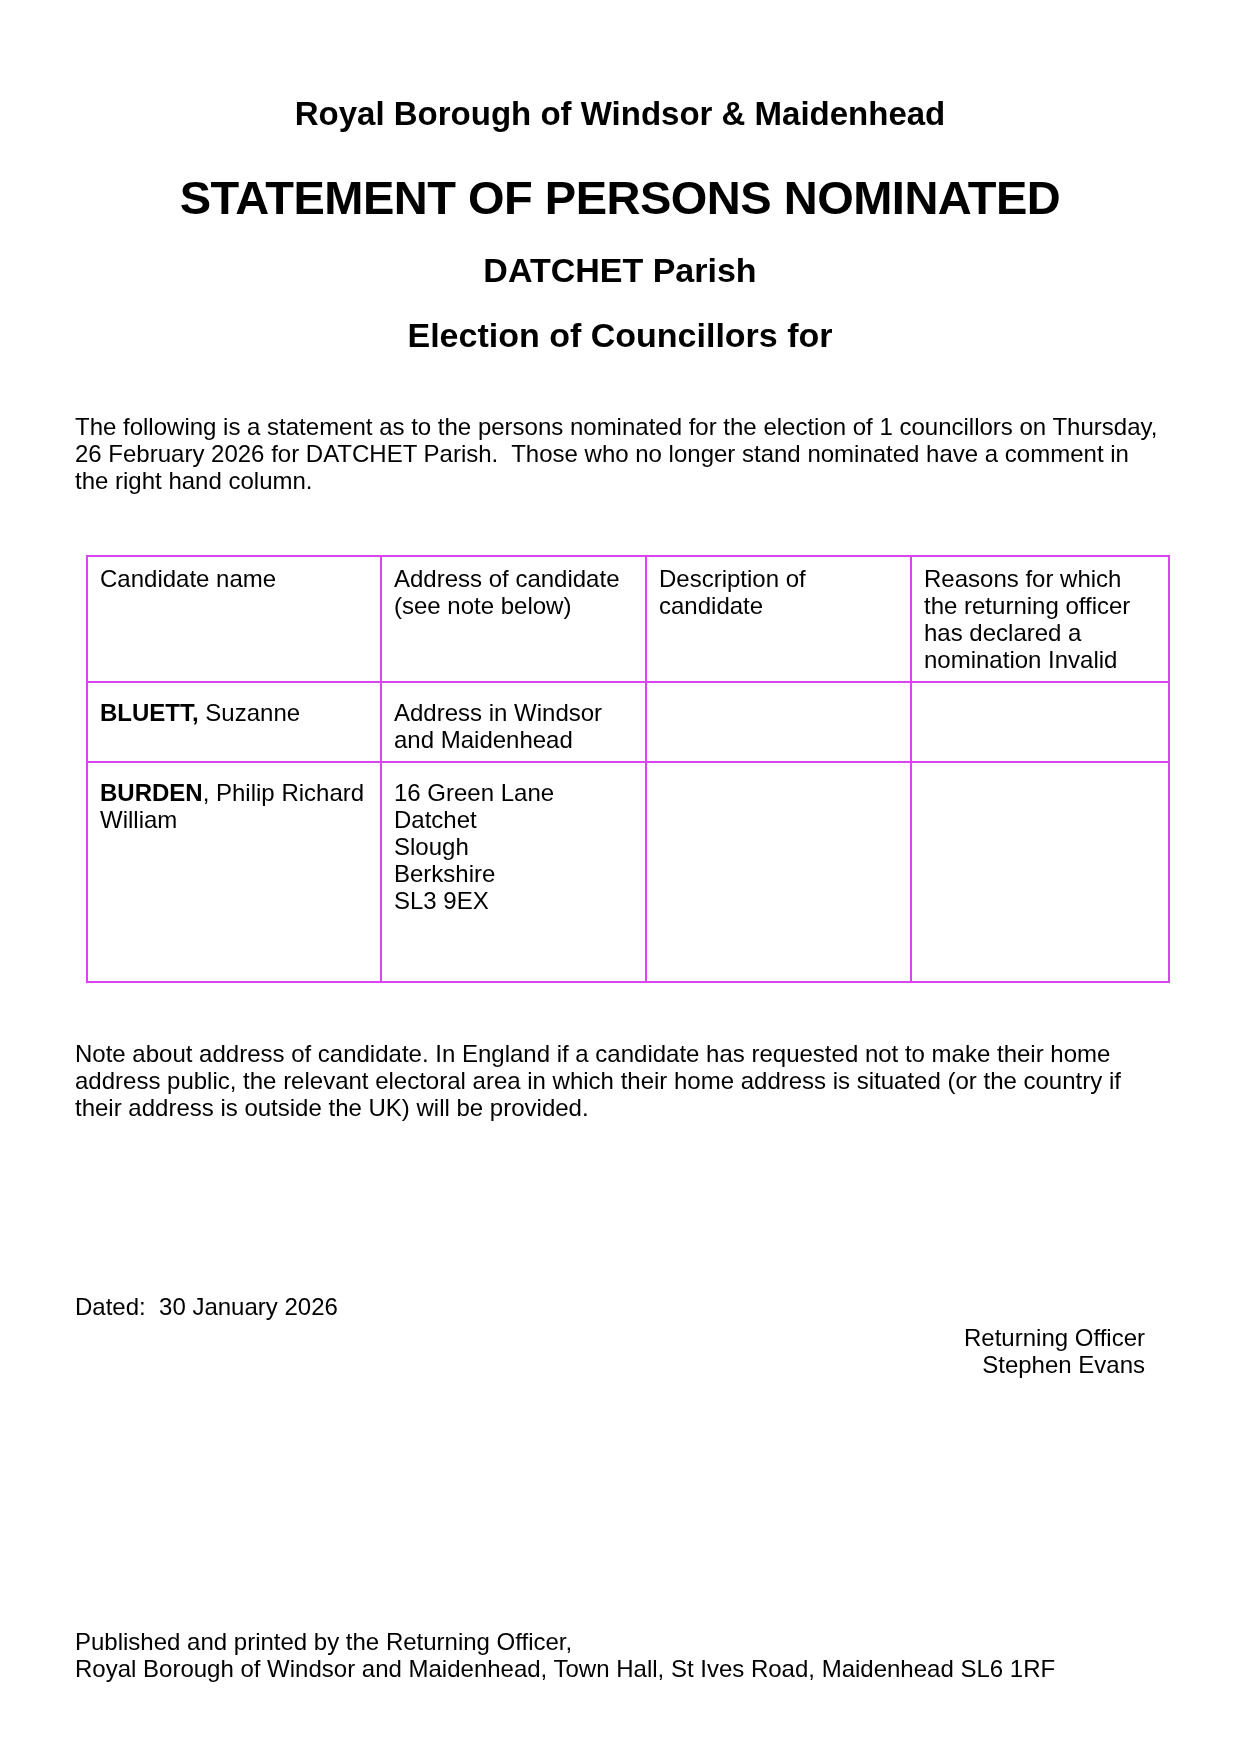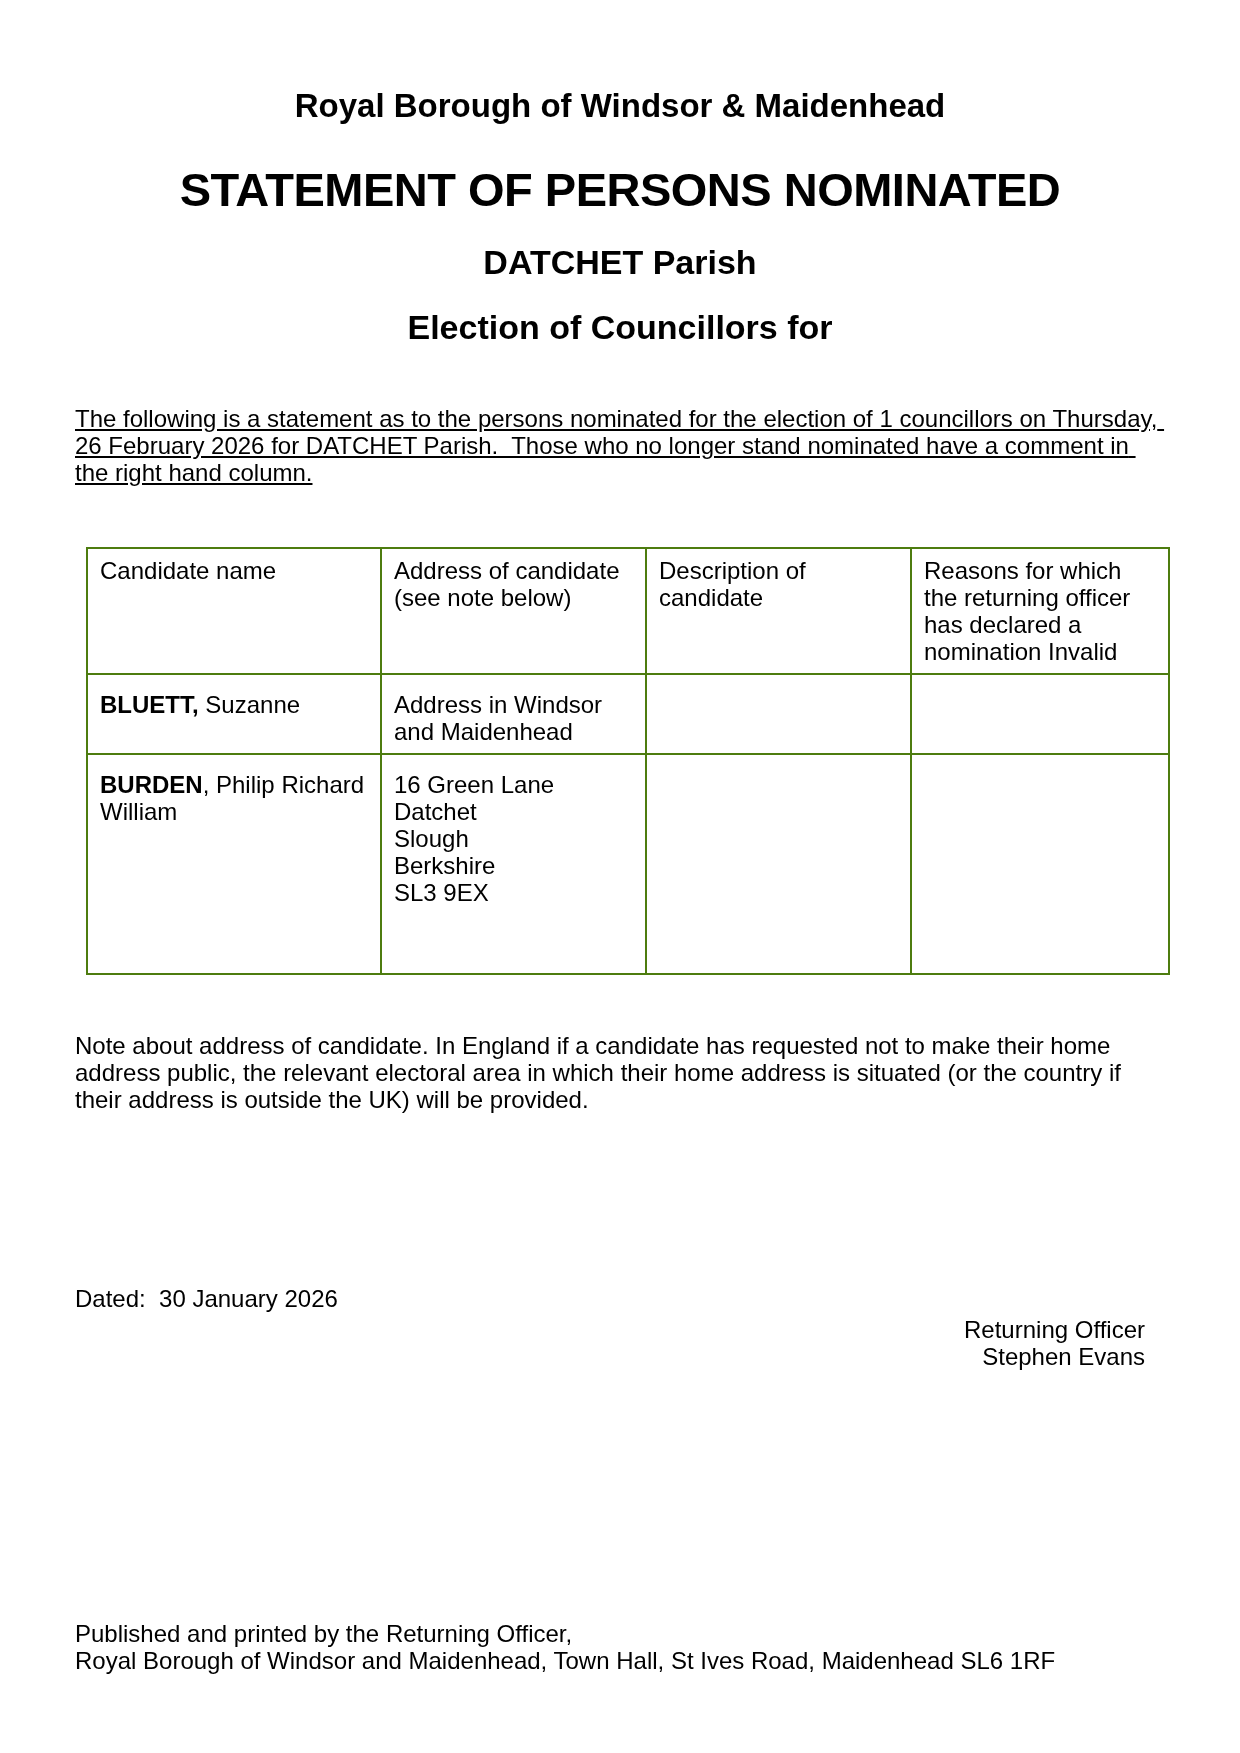--- a/index.html
+++ b/index.html
@@ -5,21 +5,21 @@
   html, body {
     margin: 0;
     padding: 0;
     background: #ffffff;
   }
   .page {
     position: relative;
     width: 1240px;
     height: 1753px;
     box-sizing: border-box;
-    padding: 8px 75px;
+    padding: 16px 75px;
     background: #ffffff;
     color: #000000;
     font-family: "Liberation Sans", "DejaVu Sans", sans-serif;
     overflow: hidden;
   }
   .authority-heading {
     margin: 0;
     padding-top: 78px;
     font-size: 33px;
     line-height: 40px;
@@ -39,31 +39,30 @@
     font-size: 34px;
     line-height: 41px;
     font-weight: bold;
     text-align: center;
   }
   .intro-paragraph {
     margin: 57px 0 0 0;
     font-size: 24px;
     line-height: 27px;
     white-space: pre-wrap;
-    text-decoration: underline;
   }
   table.nominations {
     border-collapse: collapse;
     table-layout: fixed;
     width: 1082px;
     margin: 61px 0 0 11px;
   }
   table.nominations th,
   table.nominations td {
-    border: 2px solid #4d7c0f;
+    border: 2px solid #d946ef;
     font-size: 24px;
     line-height: 27px;
     font-weight: normal;
     text-align: left;
     vertical-align: top;
     padding: 8px 12px;
     white-space: pre-wrap;
     overflow: hidden;
   }
   table.nominations thead tr { height: 117px; }

